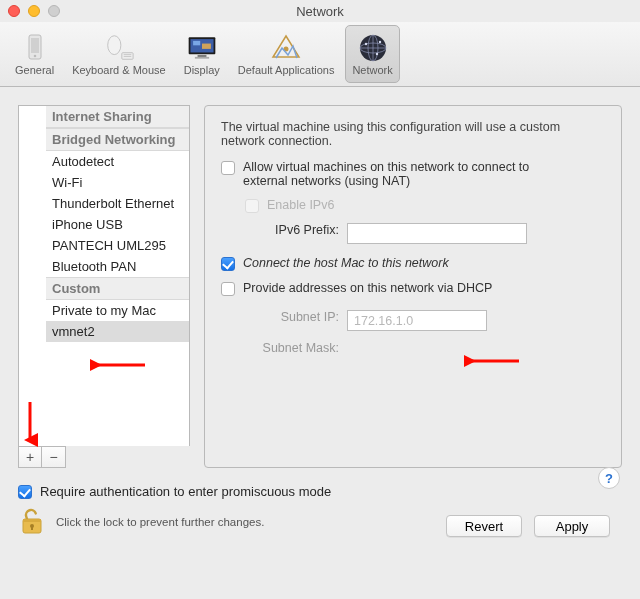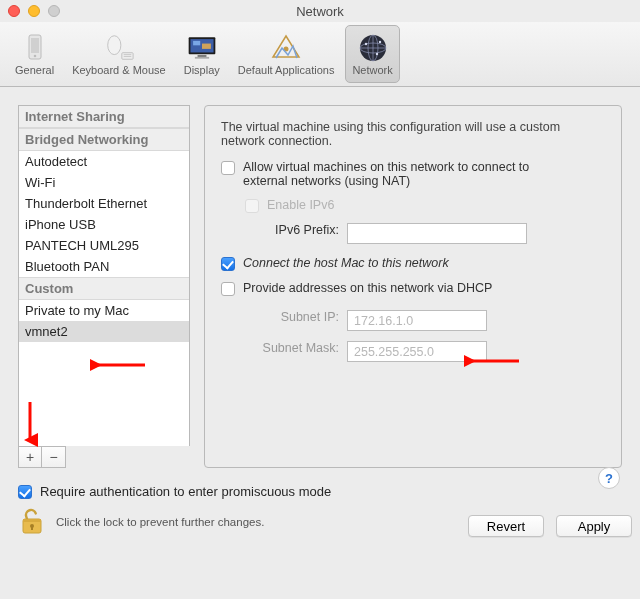--- a/index.html
+++ b/index.html
@@ -54,21 +54,21 @@
 
 .main {
   position: relative; display: flex; padding: 18px 18px 8px 18px; gap: 14px;
   height: 389px;
 }
 .sidebar-wrap { display: flex; flex-direction: column; width: 172px; }
 .sidebar {
   width: 172px; flex: 1 1 auto;
   background: #fff; border: 1px solid #b9b9b9;
   border-bottom: none;
-  overflow: hidden; font-size: 13px;
+  overflow: hidden; font-size: 13px; padding-left: 27px;
 }
 .group-header {
   background: #eeeeee; color: #7a7a7a; font-weight: 600;
   padding: 3px 6px; border-bottom: 1px solid #d9d9d9; border-top: 1px solid #d9d9d9;
 }
 .group-header:first-child { border-top: none; }
 .list-item { padding: 3px 6px; cursor: default; }
 .list-item.selected { background: #dcdcdc; }
 .add-remove {
   display: flex; height: 22px;
@@ -126,21 +126,21 @@
   color:#2b72d0; font-weight:600; font-size:13px;
 }
 
 
 .footer {
   padding: 6px 18px 14px 18px; position: relative;
 }
 .footer .auth-row { display:flex; align-items:center; gap:8px; margin-top:2px;}
 .lock-row { display:flex; align-items:center; gap:10px; margin-top:8px; }
 .lock-icon { width:28px; height:30px; display:flex; align-items:center; justify-content:center; }
-.buttons { position:absolute; right:8px; bottom:14px; display:flex; gap:12px; }
+.buttons { position:absolute; right:30px; bottom:14px; display:flex; gap:12px; }
 .mac-btn {
   min-width:76px; height:22px; padding:0 16px;
   background: linear-gradient(#ffffff,#f2f2f2);
   border:1px solid #c3c3c3; border-radius:4px;
   font-size:13px;
   box-shadow: 0 0.5px 0.5px rgba(0,0,0,0.12);
 }
 
 
 .arrow { position:absolute; pointer-events:none; }
@@ -272,21 +272,20 @@
       <label class="lbl">Provide addresses on this network via DHCP</label>
     </div>
 
     <div class="form-pair" style="margin-top:4px;">
       <span class="flabel disabled">Subnet IP:</span>
       <input type="text" class="field disabled" style="width: 140px;" value="172.16.1.0">
     </div>
 
     <div class="form-pair">
       <span class="flabel disabled">Subnet Mask:</span>
-      <input type="text" class="field disabled" style="width: 140px;" value="255.255.255.0">
     </div>
   </div>
 </div>
 
 <div class="help-circle">?</div>
 
 <div class="footer">
   <div class="auth-row">
     <div class="check checked"></div>
     <label>Require authentication to enter promiscuous mode</label>

